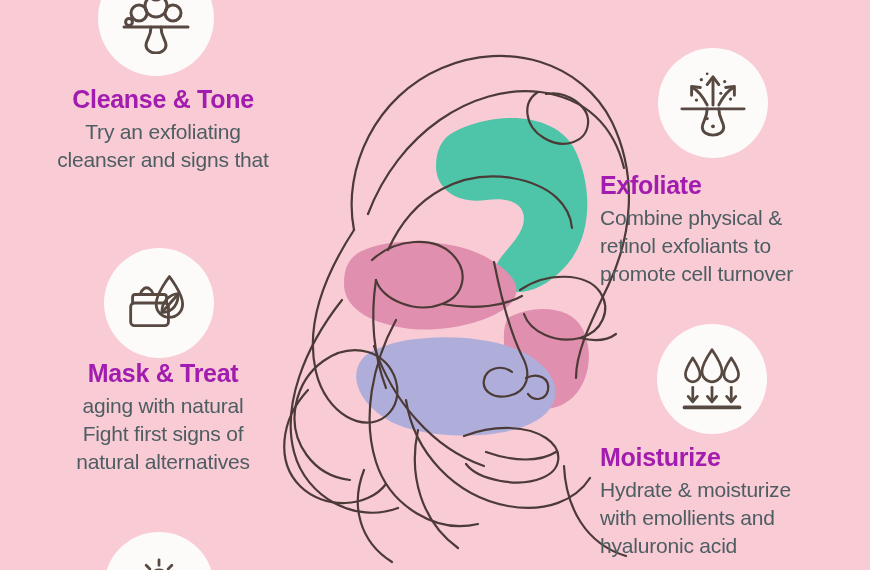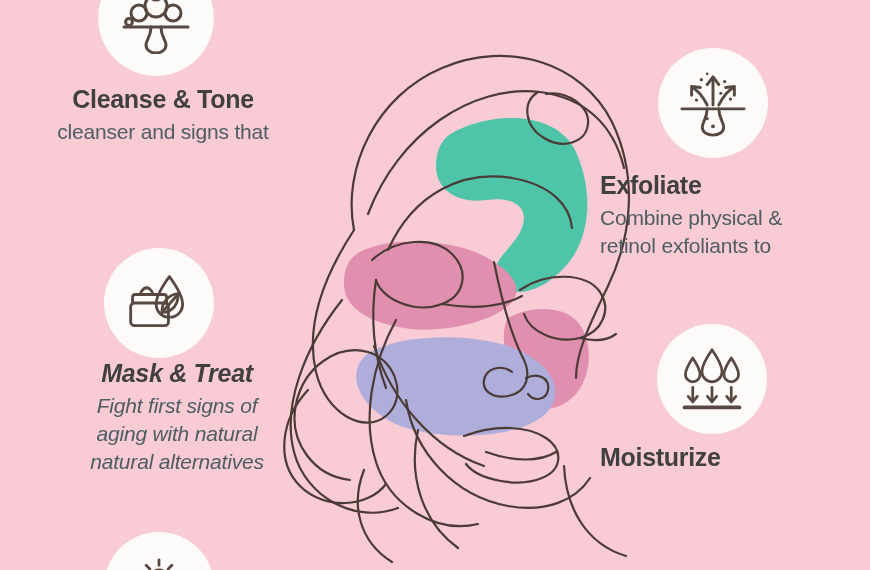--- a/index.html
+++ b/index.html
@@ -27,21 +27,21 @@
     background: #fdfbfa;
     display: flex;
     align-items: center;
     justify-content: center;
   }
   .icon-badge svg { display: block; }
 
   
   .tip { position: absolute; }
   .tip-title {
-    color: #404040;
+    color: #a21caf;
     font-weight: bold;
     font-size: 25px;
     line-height: 1.05;
     margin: 0 0 6px 0;
     letter-spacing: -0.3px;
   }
   .tip-body {
     color: #4d5d62;
     font-size: 21px;
     line-height: 1.32;
@@ -142,20 +142,21 @@
         <circle cx="36" cy="11" r="7"></circle>
         <circle cx="9" cy="40" r="3.4"></circle>
         <line x1="4" y1="45" x2="68" y2="45"></line>
         <path d="M31,45 C31,55 26,58 26,63 C26,68 31,71 36,71 C41,71 46,68 46,63 C46,58 41,55 41,45"></path>
       </g>
     </svg>
   </div>
   <div class="tip align-left" style="left:38px; top:86px; width:250px;">
     <p class="tip-title" style="text-align:center;">Cleanse &amp; Tone</p>
     <p class="tip-body" style="text-align:center;">
+      <span>Try an exfoliating</span>
       <span>cleanser and signs that</span>
     </p>
   </div>
 
   <div class="icon-badge" style="left:658px; top:48px; width:110px; height:110px;">
     <svg width="70" height="70" viewBox="0 0 72 72">
       <g fill="none" stroke="#574941" stroke-width="3" stroke-linecap="round" stroke-linejoin="round">
         <line x1="4" y1="42" x2="68" y2="42"></line>
         <path d="M30,42 C30,52 25,55 25,61 C25,66 30,69 36,69 C42,69 47,66 47,61 C47,55 42,52 42,42"></path>
         <circle cx="36" cy="60" r="2" fill="#574941" stroke="none"></circle>
@@ -177,45 +178,46 @@
         <circle cx="30" cy="6" r="1.4" fill="#574941" stroke="none"></circle>
         <circle cx="44" cy="26" r="1.6" fill="#574941" stroke="none"></circle>
       </g>
     </svg>
   </div>
   <div class="tip" style="left:600px; top:172px; width:270px; text-align:left;">
     <p class="tip-title">Exfoliate</p>
     <p class="tip-body">
       <span>Combine physical &amp;</span>
       <span>retinol exfoliants to</span>
+      <span>promote cell turnover</span>
     </p>
   </div>
 
   <div class="icon-badge" style="left:104px; top:248px; width:110px; height:110px;">
     <svg width="68" height="68" viewBox="0 0 72 72">
       <g fill="none" stroke="#574941" stroke-width="3" stroke-linecap="round" stroke-linejoin="round">
 
         <rect x="6" y="36" width="40" height="24" rx="4"></rect>
 
         <path d="M8,36 L8,30 C8,28 9,27 11,27 L41,27 C43,27 44,28 44,30 L44,36"></path>
 
         <path d="M16,27 C18,21 22,18 26,21 C29,23 30,27 30,27"></path>
 
         <path d="M47,8 C47,8 33,26 33,37 C33,45 39,51 47,51 C55,51 61,45 61,37 C61,26 47,8 47,8 Z"></path>
 
         <path d="M39,46 C39,34 47,27 56,26 C57,36 51,46 39,46 Z"></path>
         <path d="M39,46 L55,28"></path>
       </g>
     </svg>
   </div>
-  <div class="tip" style="left:52px; top:360px; width:250px; text-align:center;font-style:italic;">
+  <div class="tip" style="left:38px; top:360px; width:250px; text-align:center;">
     <p class="tip-title">Mask &amp; Treat</p>
     <p class="tip-body">
+      <span>aging with natural</span>
       <span>Fight first signs of</span>
-      <span>aging with natural</span>
       <span>natural alternatives</span>
     </p>
   </div>
 
   <div class="icon-badge" style="left:657px; top:324px; width:110px; height:110px;">
     <svg width="66" height="66" viewBox="0 0 72 72">
       <g fill="none" stroke="#574941" stroke-width="3" stroke-linecap="round" stroke-linejoin="round">
 
         <path d="M36,4 C36,4 25,20 25,28 C25,34 30,39 36,39 C42,39 47,34 47,28 C47,20 36,4 36,4 Z"></path>
 
@@ -229,20 +231,25 @@
         <path d="M31,55 L36,61 L41,55"></path>
         <line x1="57" y1="45" x2="57" y2="60"></line>
         <path d="M52,55 L57,61 L62,55"></path>
 
         <line x1="6" y1="67" x2="66" y2="67" stroke-width="4"></line>
       </g>
     </svg>
   </div>
   <div class="tip" style="left:600px; top:444px; width:270px; text-align:left;">
     <p class="tip-title">Moisturize</p>
+    <p class="tip-body">
+      <span>Hydrate &amp; moisturize</span>
+      <span>with emollients and</span>
+      <span>hyaluronic acid</span>
+    </p>
   </div>
 
   <div class="icon-badge" style="left:104px; top:532px; width:110px; height:110px;">
     <svg width="66" height="66" viewBox="0 0 72 72" style="margin-top:-14px;">
       <g fill="none" stroke="#574941" stroke-width="3" stroke-linecap="round" stroke-linejoin="round">
         <circle cx="36" cy="34" r="9"></circle>
         <line x1="36" y1="14" x2="36" y2="20"></line>
         <line x1="36" y1="48" x2="36" y2="54"></line>
         <line x1="16" y1="34" x2="22" y2="34"></line>
         <line x1="50" y1="34" x2="56" y2="34"></line>

